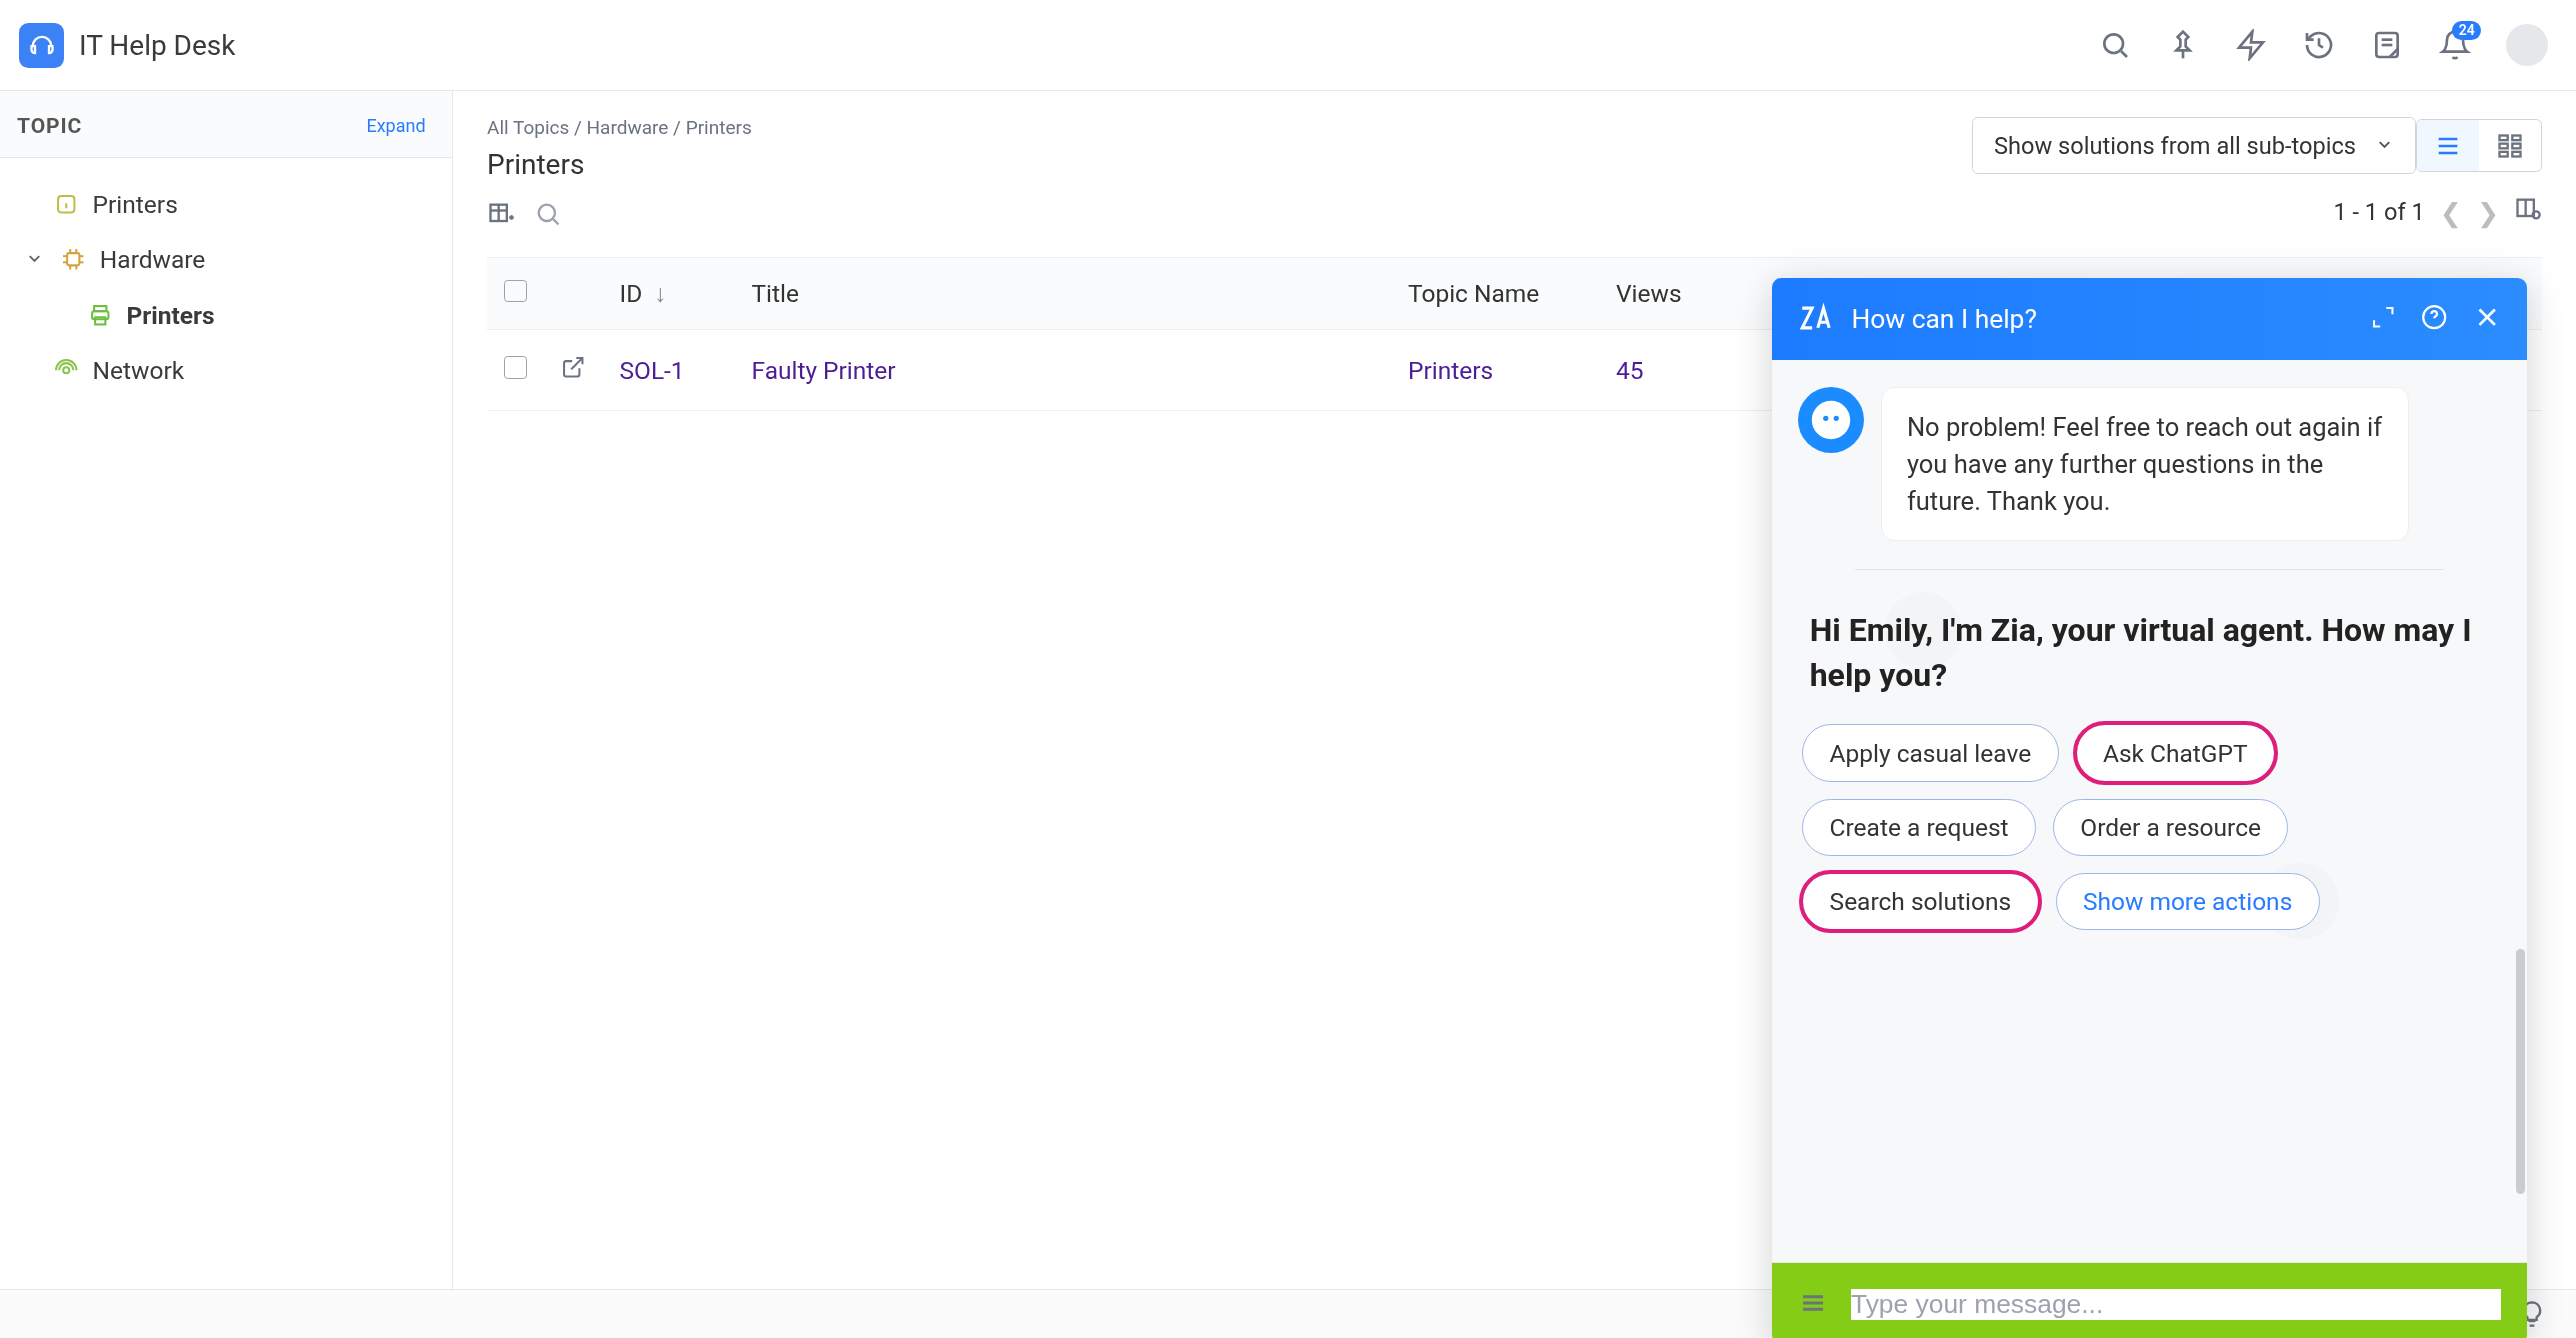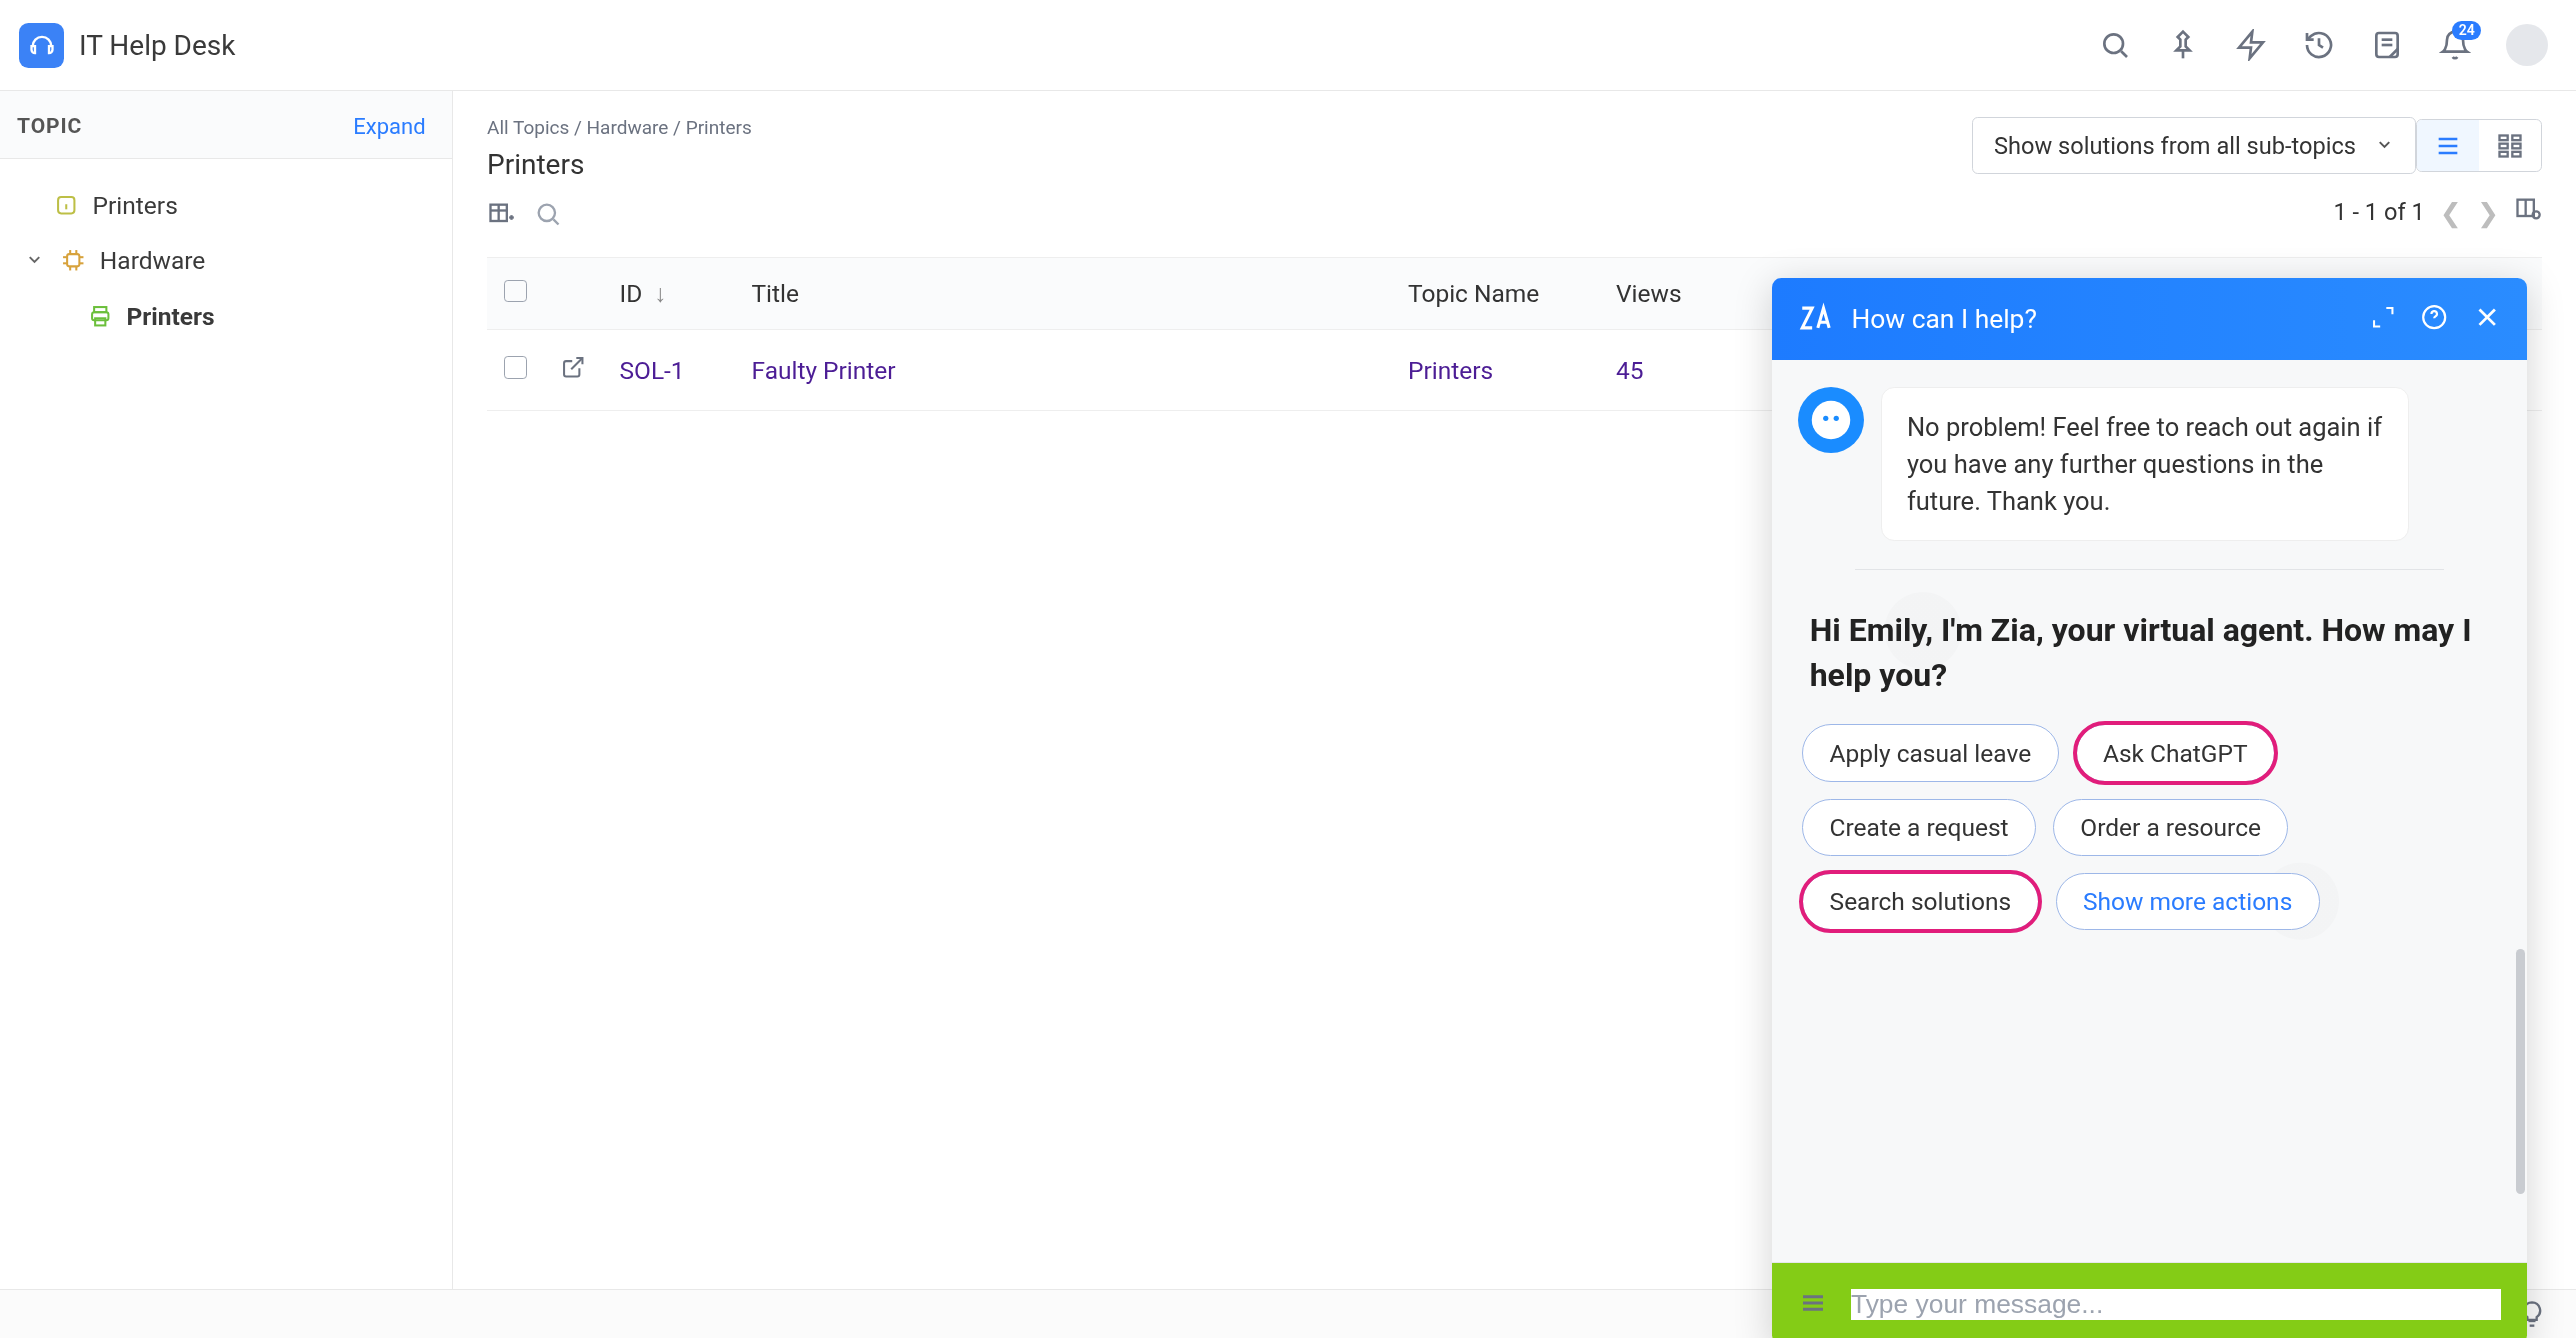--- a/index.html
+++ b/index.html
@@ -44,21 +44,21 @@
     width: 453px; border-right: 0.9px solid #e8e8e8;
     background: #fff;
   }
   .sidebar-hdr {
     display: flex; align-items: center;
     padding: 22.6px 26.4px 19px 17px;
     border-bottom: 0.9px solid #e8e8e8;
     background:#fafbfc;
   }
   .sidebar-hdr .label { font-size: 21px; font-weight: 700; color: #555; letter-spacing: 0.9px; }
-  .expand-link { margin-left: auto; color: #2a7cff; font-size: 22px; cursor: pointer; }
+  .expand-link { margin-left: auto; color: #2a7cff; font-size: 18px; cursor: pointer; }
   .tree { padding: 19px 0; }
   .tree-item {
     display: flex; align-items: center; gap: 13.2px;
     padding: 13.2px 22.6px 13.2px 53px;
     font-size: 24.5px; color: #3a3a3a; cursor: pointer;
   }
   .tree-item.level1 { padding-left: 24.5px; }
   .tree-item.level2 { padding-left: 87px; }
   .tree-item .chev { width: 22.6px; color: #666; }
   .tree-item.selected { font-weight: 700; }
@@ -248,20 +248,30 @@
       </div>
       <div class="tree-item level2 selected">
         <span class="tree-icon">
           <svg width="24.5" height="24.5" viewBox="0 0 24 24" fill="none" stroke="#6bbf3b" stroke-width="2">
               <rect x="6" y="3" width="12" height="5"></rect>
               <rect x="4" y="8" width="16" height="8" rx="2"></rect>
               <rect x="7" y="14" width="10" height="7"></rect>
             </svg>
         </span>
         <span>Printers</span>
+      </div>
+      <div class="tree-item">
+        <span class="tree-icon">
+          <svg width="24.5" height="24.5" viewBox="0 0 24 24" fill="none" stroke="#8bc34a" stroke-width="2">
+              <circle cx="12" cy="12" r="3"></circle>
+              <path d="M5 12a7 7 0 0 1 14 0"></path>
+              <path d="M2 12a10 10 0 0 1 20 0"></path>
+            </svg>
+        </span>
+        <span>Network</span>
       </div>
     </div>
   </div>
 
   <div class="main">
     <div class="breadcrumb">
       <span>All Topics</span><span> / </span><span>Hardware</span><span> / </span><span>Printers</span>
     </div>
     <div class="page-title-row">
       <div class="page-title">Printers</div>

